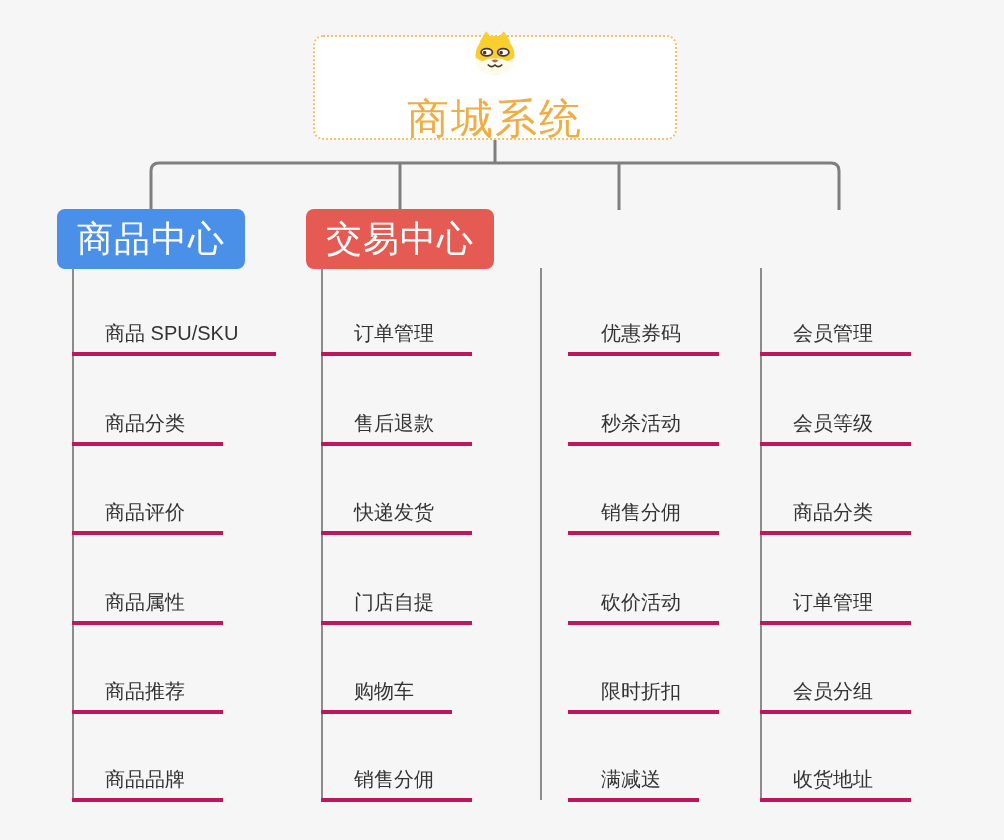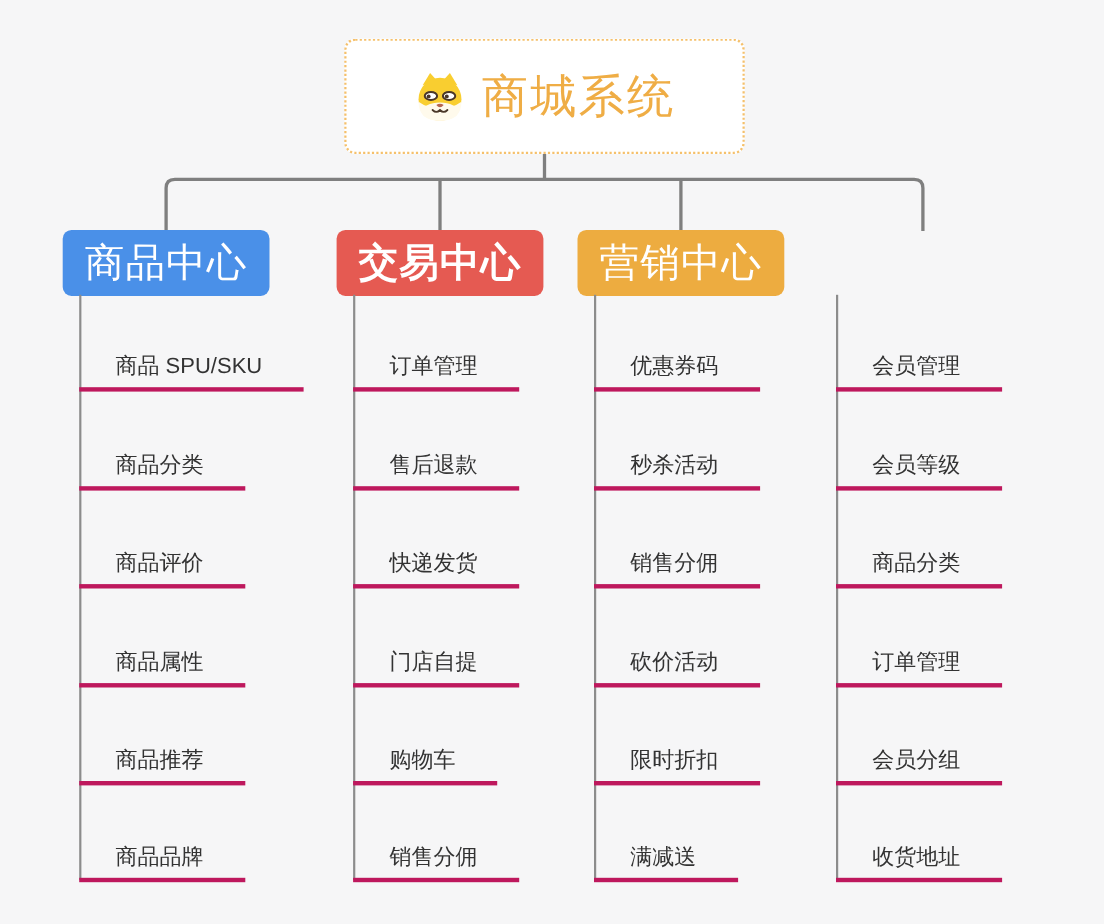--- a/index.html
+++ b/index.html
@@ -11,21 +11,21 @@
   }
   .canvas{position:absolute;inset:0;}
   svg.connectors{position:absolute;left:0;top:0;pointer-events:none;}
   .connectors path{stroke:#7f7f7f;stroke-width:3;fill:none;}
 
   
   .root-node{
     position:absolute;left:313px;top:35px;width:364px;height:105px;
     background:#ffffff;border:2px dotted #f5c06b;border-radius:10px;
     box-sizing:border-box;
-    display:flex;align-items:center;justify-content:center;gap:14px;
+    display:flex;align-items:center;justify-content:center;gap:14px;flex-direction:column;
   }
   .root-title{
     font-size:42px;color:#efad45;letter-spacing:2px;white-space:nowrap;
   }
   .dog{width:48px;height:48px;display:inline-flex;}
 
   
   .branch{
     position:absolute;top:209px;width:188px;height:60px;
     border-radius:8px;
@@ -51,21 +51,21 @@
   .item{
     position:absolute;
     white-space:nowrap;
     font-size:20px;line-height:26px;color:#333333;
     padding:0 38px 6px 33px;
     border-bottom:4px solid #be185d;
     cursor:pointer;
   }
   .c0 .item{left:72px;}
   .c1 .item{left:321px;}
-  .c2 .item{left:540px;}
+  .c2 .item{left:568px;}
   .c3 .item{left:760px;}
   .row0{top:320px;}
   .row1{top:410px;}
   .row2{top:499px;}
   .row3{top:589px;}
   .row4{top:678px;}
   .row5{top:766px;text-align:center;}
 </style>
 </head>
 <body>
@@ -94,25 +94,22 @@
         <path d="M27.5 42 Q32 39 36.5 42 Q32 47.5 27.5 42 Z" fill="#b5654f"></path>
         <path d="M23 48 Q27.5 52.5 32 48 Q36.5 52.5 41 48" stroke="#4a3728" stroke-width="2.2" fill="none" stroke-linecap="round"></path>
       </svg>
     </span>
     <span class="root-title">商城系统</span>
   </div>
 
   <div class="branch b0" style="background-color: rgb(74, 144, 232);">
     <span>商品中心</span>
   </div>
-  <div class="branch b1" style="background-color: rgb(229, 90, 82); font-weight: bold;">
+  <div class="branch b1" style="background-color: rgb(229, 90, 82);">
     <span>交易中心</span>
-  </div>
-  <div class="branch b2" style="background-color: rgb(237, 172, 64);">
-    <span>营销中心</span>
   </div>
 
   <div class="spine s0"></div>
   <div class="spine s1"></div>
   <div class="spine s2"></div>
   <div class="spine s3"></div>
 
   <div class="col c0">
     <div class="item row0">商品 SPU/SKU</div>
     <div class="item row1">商品分类</div>

